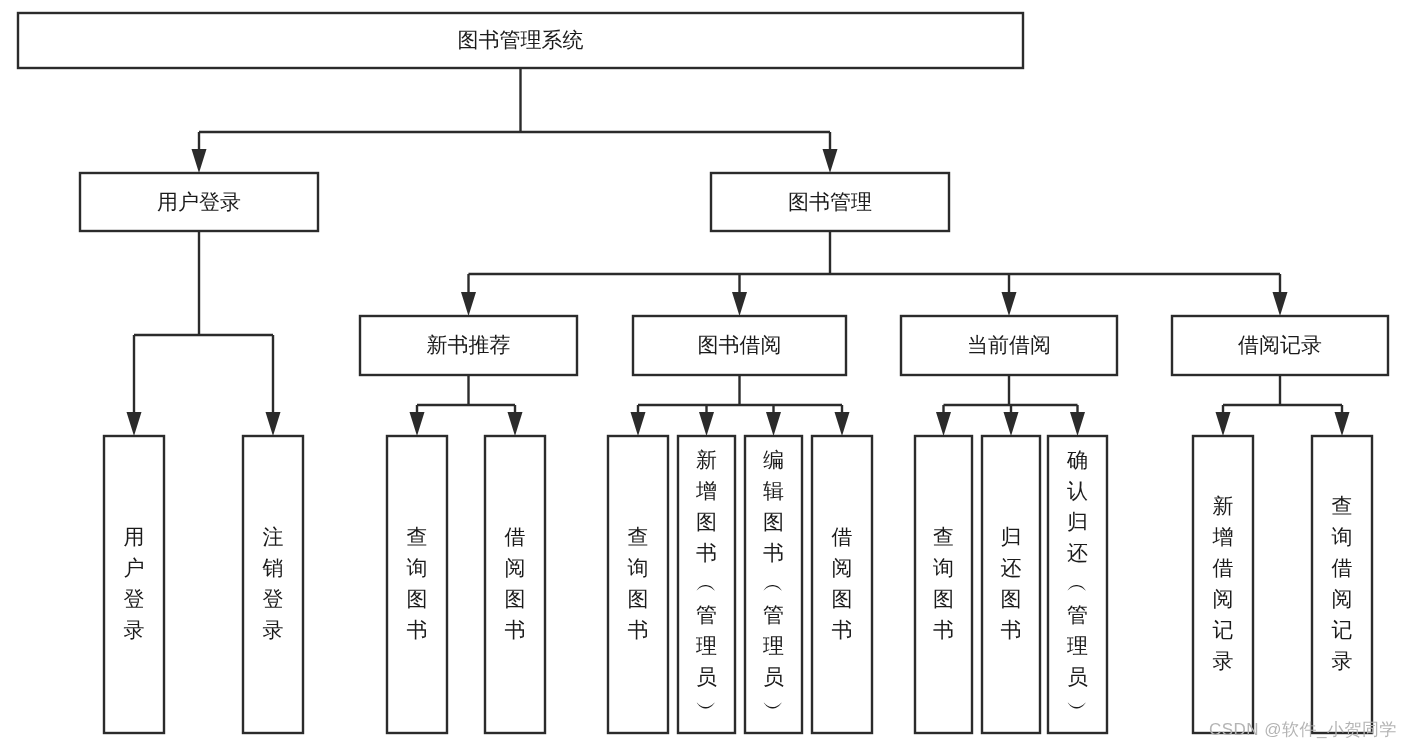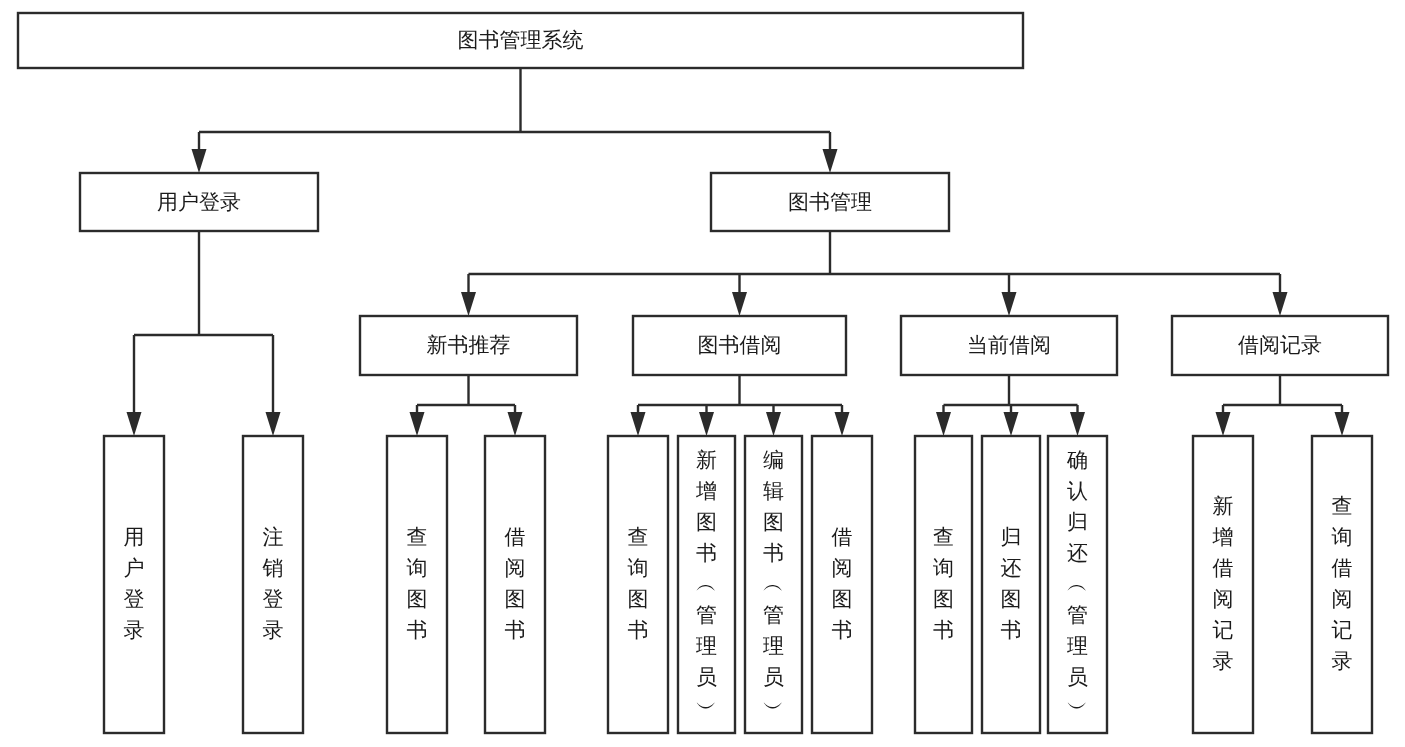--- a/index.html
+++ b/index.html
@@ -221,13 +221,14 @@
         <g>
           <rect x="1193" y="436" width="60" height="297" class="node-box"></rect>
           <text x="1223" y="507" class="node-label-vertical"><tspan x="1223" dy="0">新</tspan><tspan x="1223" dy="31">增</tspan><tspan x="1223" dy="31">借</tspan><tspan x="1223" dy="31">阅</tspan><tspan x="1223" dy="31">记</tspan><tspan x="1223" dy="31">录</tspan></text>
         </g>
         <g>
           <rect x="1312" y="436" width="60" height="297" class="node-box"></rect>
           <text x="1342" y="507" class="node-label-vertical"><tspan x="1342" dy="0">查</tspan><tspan x="1342" dy="31">询</tspan><tspan x="1342" dy="31">借</tspan><tspan x="1342" dy="31">阅</tspan><tspan x="1342" dy="31">记</tspan><tspan x="1342" dy="31">录</tspan></text>
         </g>
       </g>
   </svg>
+  <div class="watermark-text">CSDN @软件_小贺同学</div>
 </div>
 
 </body></html>

